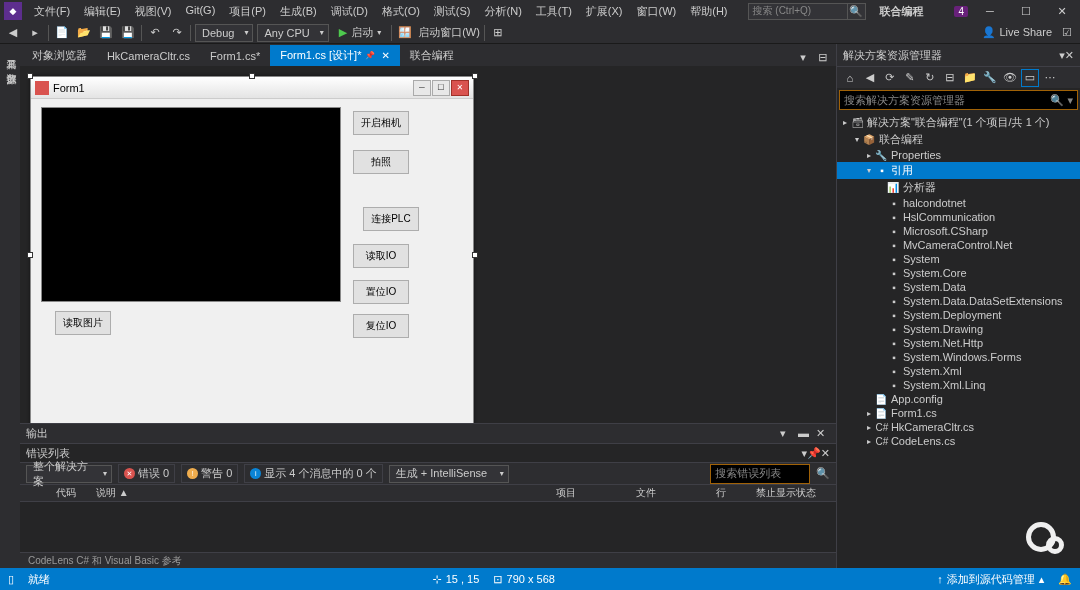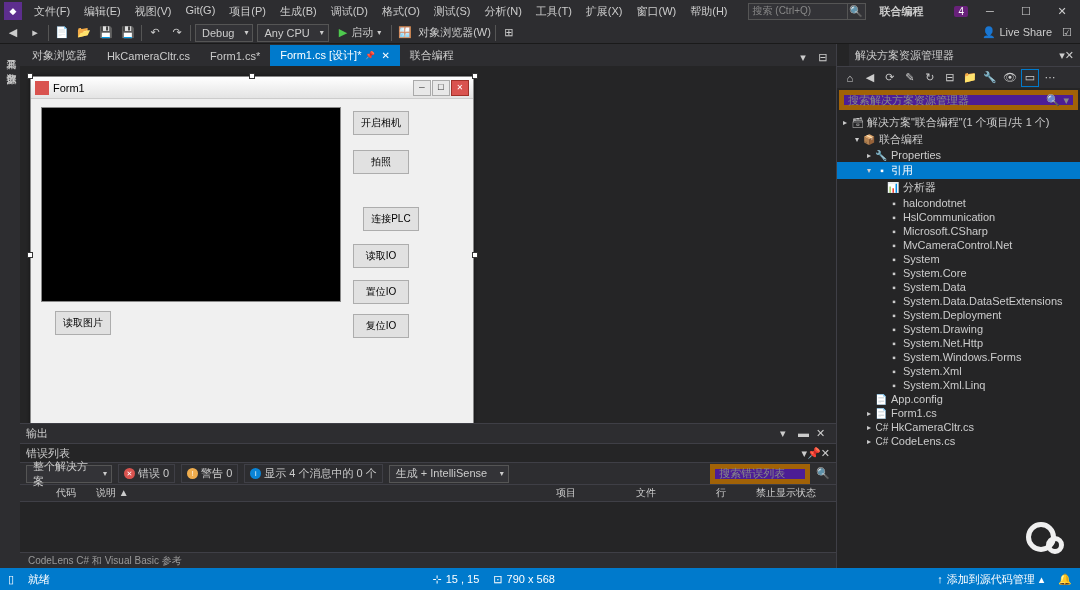--- a/index.html
+++ b/index.html
@@ -53,24 +53,24 @@
 .err-filter{display:flex;align-items:center;gap:3px;padding:1px 5px;border:1px solid #3f3f46;cursor:pointer;}
 .err-circle{width:11px;height:11px;border-radius:50%;display:flex;align-items:center;justify-content:center;font-size:7px;color:#fff;}
 .errlist-cols{height:18px;display:flex;align-items:center;background:#2d2d30;border-top:1px solid #3f3f46;border-bottom:1px solid #3f3f46;}
 .errlist-col{padding:0 10px;color:#ccc;font-size:10px;}
 .errlist-body{height:50px;background:#252526;}
 .codelens-bar{height:16px;background:#2d2d30;padding:0 8px;display:flex;align-items:center;color:#999;font-size:10px;border-top:1px solid #3f3f46;}
 .statusbar{height:22px;background:#007acc;display:flex;align-items:center;padding:0 8px;color:#fff;gap:14px;}
 .statusbar .spacer{flex:1;}
 .sb-item{display:flex;align-items:center;gap:4px;}
 .right-panel{width:245px;background:#252526;border-left:1px solid #3f3f46;display:flex;flex-direction:column;}
-.sx-header{height:22px;background:#2d2d30;display:flex;align-items:center;padding:0 6px;color:#ccc;margin-left:12px;}
+.sx-header{height:22px;background:#2d2d30;display:flex;align-items:center;padding:0 6px;color:#ccc;}
 .sx-toolbar{height:22px;background:#2d2d30;display:flex;align-items:center;padding:0 4px;gap:2px;border-top:1px solid #3f3f46;}
 .sx-tbtn{width:18px;height:18px;display:flex;align-items:center;justify-content:center;cursor:pointer;}
-.sx-search{height:20px;background:#4c1d95;border:5px solid #a16207;margin:2px;padding:0 4px;display:flex;align-items:center;color:#888;}
+.sx-search{height:20px;background:#000000;border:1px solid #a16207;margin:2px;padding:0 4px;display:flex;align-items:center;color:#888;}
 .sx-tree{flex:1;overflow:auto;padding:2px 0;}
 .sx-node{display:flex;align-items:center;padding:1px 0;cursor:pointer;white-space:nowrap;}
 .sx-node.sel{background:#007acc;color:#fff;}
 .sx-exp{width:12px;text-align:center;font-size:8px;color:#ccc;}
 .sx-ico{width:14px;font-size:10px;text-align:center;}
 .sx-lbl{padding-left:2px;}
 .watermark{position:absolute;right:12px;bottom:34px;display:flex;align-items:center;gap:8px;pointer-events:none;}
 .wm-icon{width:44px;height:36px;position:relative;}
 .wm-c{position:absolute;border:5px solid #efefef;border-radius:50%;}
 .wm-c.big{width:30px;height:30px;left:2px;top:2px;}
@@ -124,21 +124,21 @@
   <div class="tb-sep"></div>
   <div class="tb-combo">Debug</div>
   <div class="tb-combo">Any CPU</div>
   <div class="tb-start">
       <span class="tri">▶</span>
       <span>启动</span>
       <span style="font-size:8px;">▾</span>
     </div>
   <div class="tb-sep"></div>
   <div class="tb-btn">🪟</div>
-  <span>对象浏览器(W)</span>
+  <span>启动窗口(W)</span>
   <div class="tb-sep"></div>
   <div class="tb-btn">⊞</div>
   <div class="toolbar-right">
     <span class="liveshare">👤 <span>Live Share</span></span>
     <div class="tb-btn">☑</div>
   </div>
 </div>
 
 <div class="content">
   <div class="left-tool">

